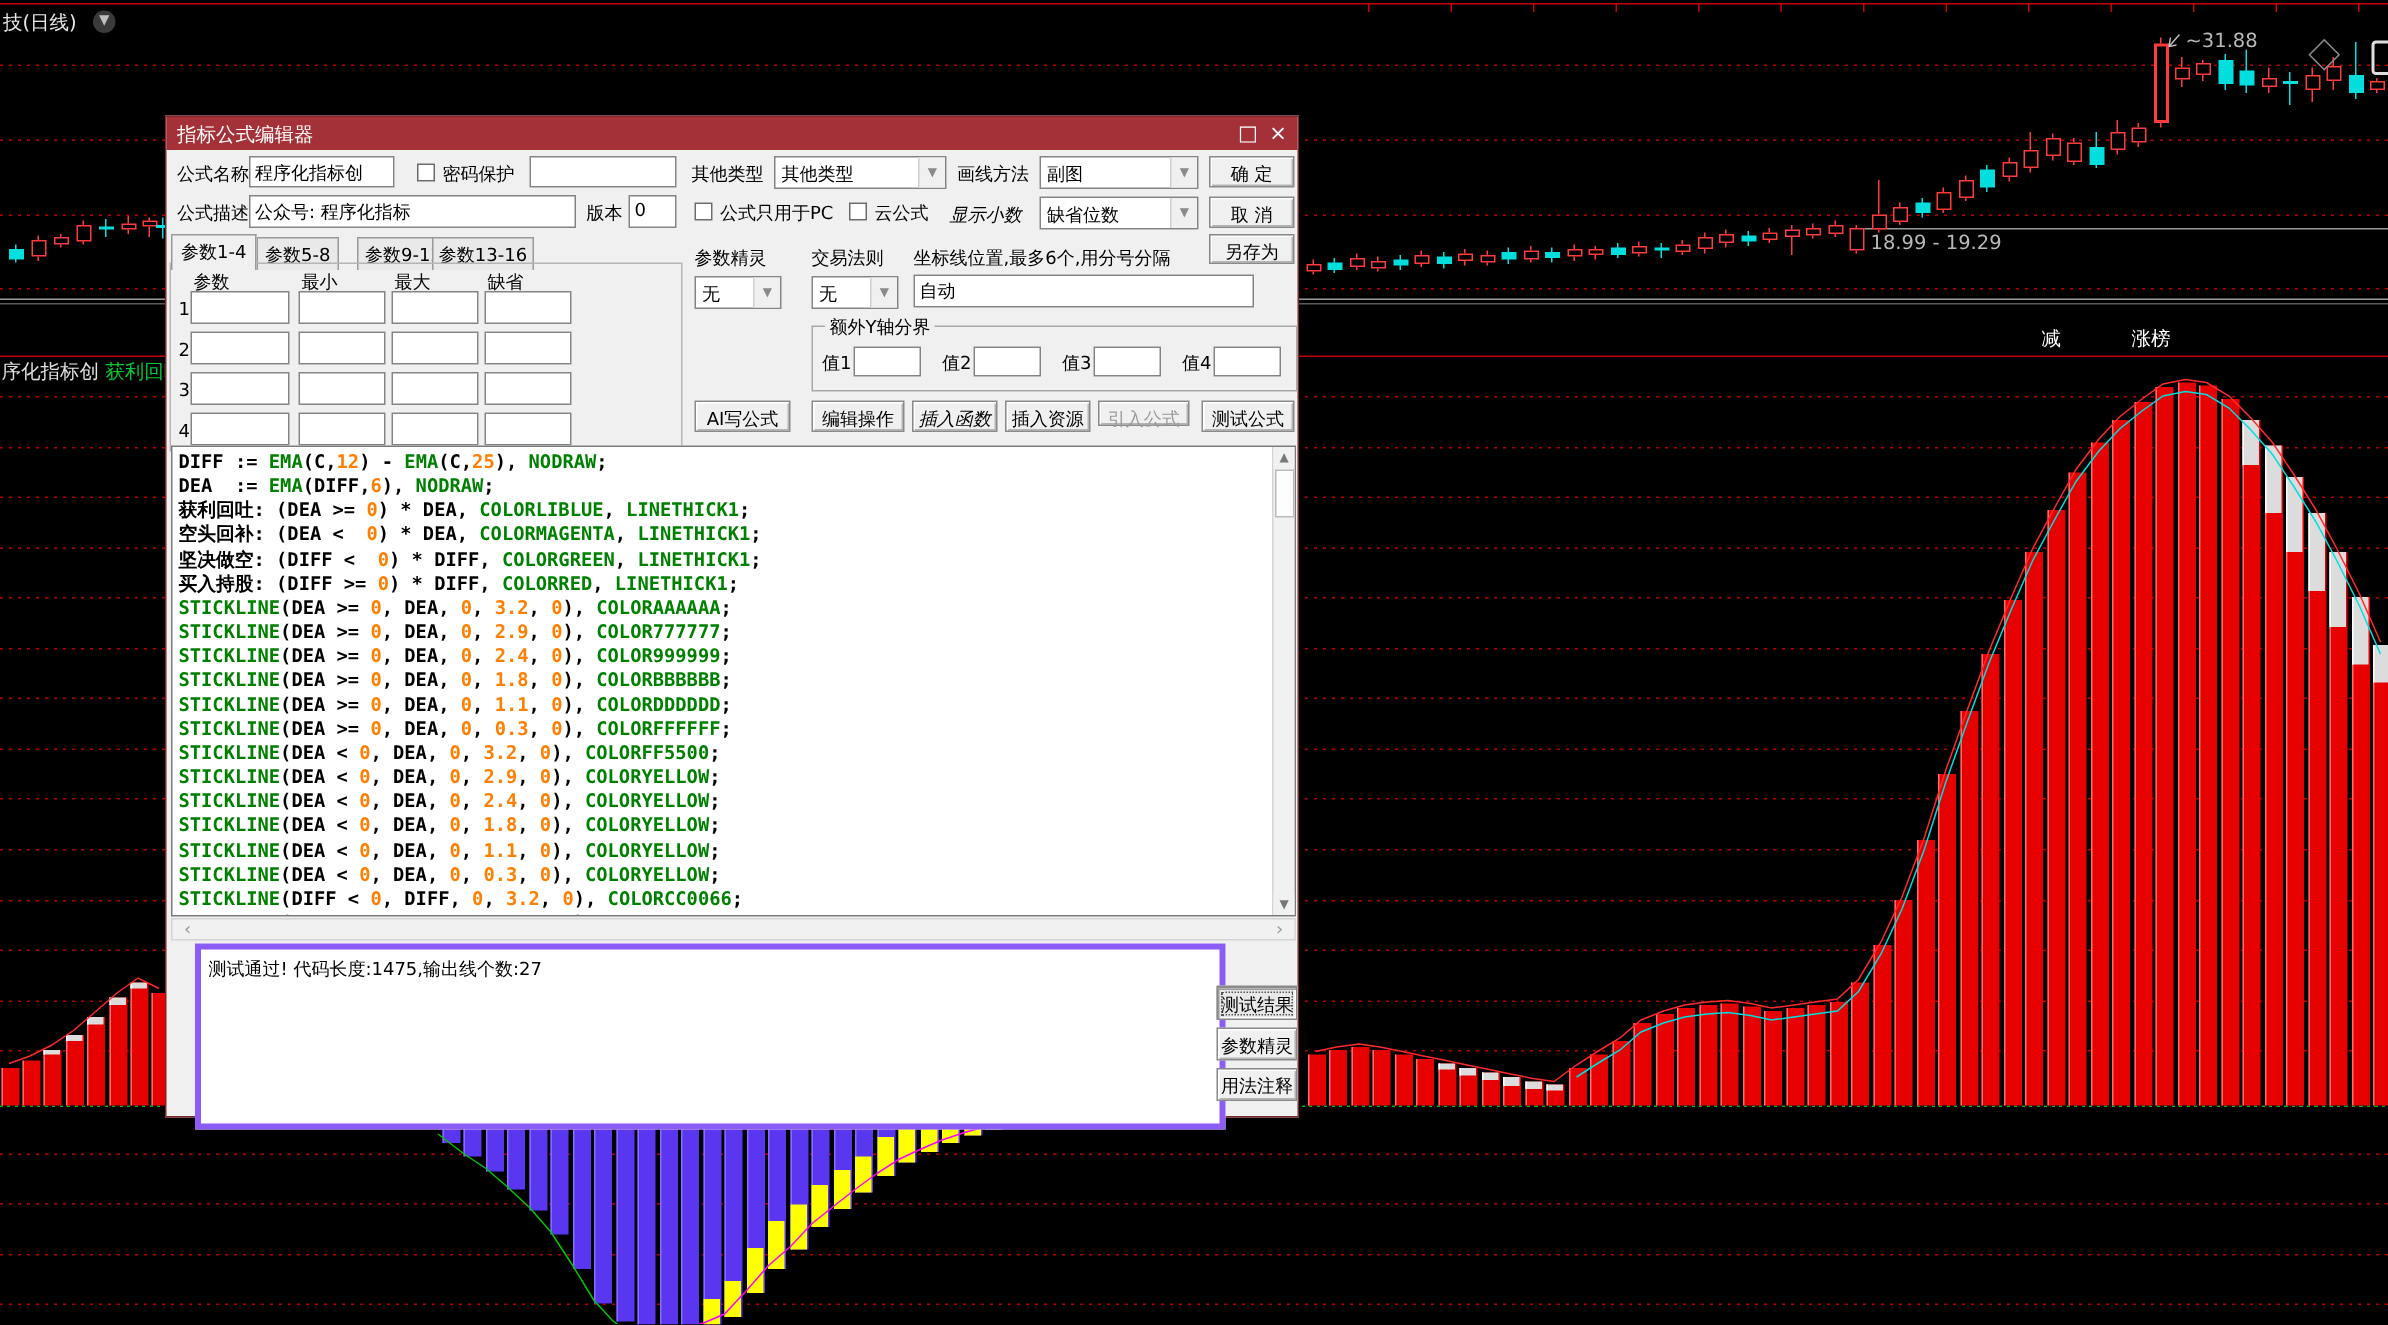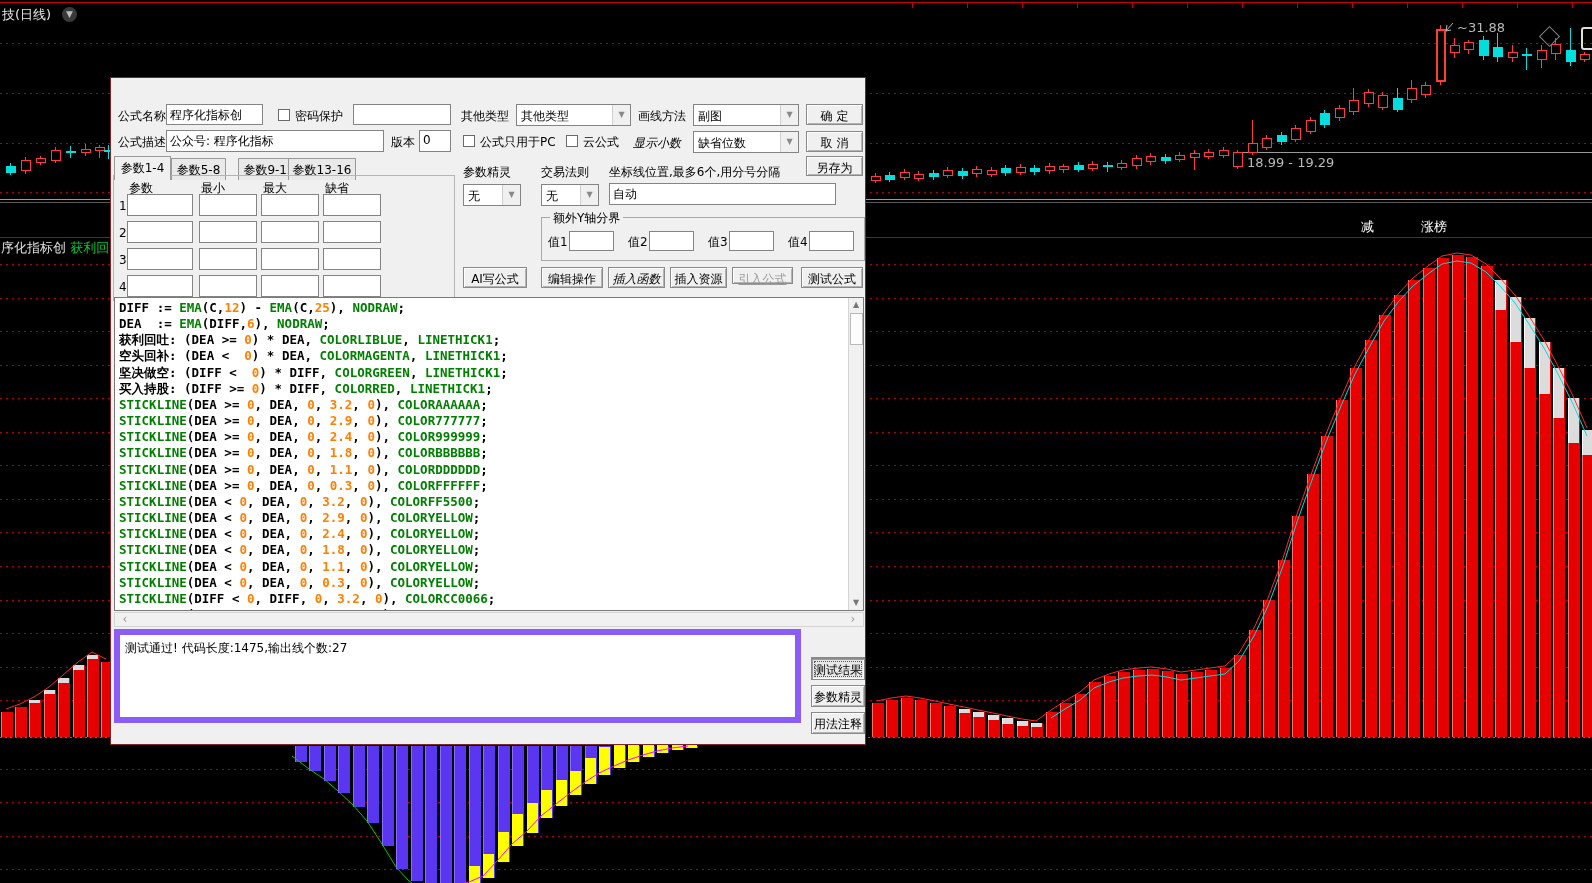--- a/index.html
+++ b/index.html
@@ -43,21 +43,21 @@
   #code-box{position:absolute;left:3px;top:219px;width:750px;height:314px;background:#fff;border:1px solid #7a7a7a;box-sizing:border-box;overflow:hidden;}
   #code-pre{position:absolute;left:4px;top:2px;font:bold 12.5px "DejaVu Sans Mono","Liberation Mono",monospace;
             line-height:16.15px;white-space:pre;}
   #code-pre .kw{color:#008000;}
   #code-pre .num{color:#ff7f00;}
   .sb-v{position:absolute;right:0;top:0;bottom:0;width:14px;background:#f1f1f1;border-left:1px solid #d4d4d4;}
   .sb-arrow{position:absolute;left:0;width:14px;height:14px;color:#777;font-size:8px;text-align:center;line-height:14px;background:#f1f1f1;cursor:pointer;}
   .sb-thumb{position:absolute;left:1px;width:11px;height:30px;background:#fdfdfd;border:1px solid #b9b9b9;cursor:pointer;}
   #hscroll{position:absolute;left:3px;top:534px;width:750px;height:15px;background:#f1f1f1;border:1px solid #d4d4d4;box-sizing:border-box;}
   .hs-arrow{position:absolute;top:0;width:16px;height:13px;color:#9a9a9a;font-size:12px;line-height:12px;text-align:center;cursor:pointer;}
-  #status-box{position:absolute;left:3px;top:551px;width:687px;height:94px;background:#fff;border:6px solid #8b5cf6;box-sizing:border-box;}
+  #status-box{position:absolute;left:19px;top:551px;width:687px;height:124px;background:#fff;border:4px solid #8b5cf6;box-sizing:border-box;}
   #status-text{position:absolute;left:5px;top:5px;color:#000;}
   .side-btn{width:54px;height:22px;left:700px;}
   svg.overlay{position:absolute;left:0;top:0;pointer-events:none;}
 </style>
 </head>
 <body>
 
 <div id="screen">
 
   <div id="chart" class="abs" style="left:0;top:0;width:1592px;height:883px;">
@@ -367,20 +367,25 @@
       <polyline points="877,701 891,698 906,696 920,698 935,701 949,704 964,707 978,710 993,713 1007,716 1022,719 1036,721 1051,710 1065,701 1080,692 1094,680 1109,674 1123,670 1138,668 1152,667 1167,669 1181,672 1196,670 1210,668 1225,666 1239,653 1254,628 1268,598 1283,558 1297,514 1312,472 1326,434 1341,398 1355,366 1370,338 1384,313 1399,293 1413,278 1428,266 1442,256 1457,253 1471,255 1486,264 1500,278 1515,295 1529,316 1544,340 1558,366 1573,396 1587,428" fill="none" stroke="#ff2a2a" stroke-width="1"></polyline>
       <polyline points="1051,718 1065,709 1080,700 1094,688 1109,682 1123,678 1138,676 1152,675 1167,677 1181,680 1196,678 1210,676 1225,674 1239,661 1254,636 1268,606 1283,566 1297,522 1312,480 1326,442 1341,406 1355,374 1370,346 1384,321 1399,301 1413,286 1428,274 1442,264 1457,261 1471,263 1486,272 1500,286 1515,303 1529,324 1544,348 1558,374 1573,404 1587,436" fill="none" stroke="#00dede" stroke-width="1"></polyline>
       <polyline points="292,756 309,769 324,779 338,791 353,805 367,821 382,844 396,867 408,880 418,888" fill="none" stroke="#00c400" stroke-width="1"></polyline>
       <polyline points="436,888 454,886 469,882 483,876 498,860 512,844 527,831 541,816 556,804 570,793 585,782 599,773 614,766 628,760 643,755 657,751 672,748 688,746" fill="none" stroke="#ff00ff" stroke-width="1"></polyline>
       <polyline points="1446,31 1453,23" fill="none" stroke="#bbbbbb" stroke-width="1"></polyline>
       <polyline points="1446,31 1451,30" fill="none" stroke="#bbbbbb" stroke-width="1"></polyline>
       <polyline points="1446,31 1447,25" fill="none" stroke="#bbbbbb" stroke-width="1"></polyline>
     </svg>
 
   <div id="dialog">
+    <div id="dlg-titlebar">
+      <span id="dlg-title">指标公式编辑器</span>
+      <span class="tb-ico" style="right:24px;">□</span>
+      <span class="tb-ico" style="right:4px;">×</span>
+    </div>
 
     <span class="lbl" style="left:7px;top:30px;">公式名称</span>
     <div class="inp" style="left:55px;top:26px;width:97px;height:21px;">程序化指标创</div>
     <span class="cb" style="left:167px;top:31px;"></span>
     <span class="lbl" style="left:184px;top:30px;">密码保护</span>
     <div class="inp" style="left:242px;top:26px;width:98px;height:21px;"></div>
     <span class="lbl" style="left:350px;top:30px;">其他类型</span>
     <div class="dd" style="left:405px;top:26px;width:115px;height:22px;">
       <span class="val">其他类型</span>
       <span class="arrow">▼</span>
@@ -462,21 +467,21 @@
     <div class="inp" style="left:538px;top:153px;width:45px;height:20px;"></div>
     <span class="lbl" style="left:597px;top:156px;">值3</span>
     <div class="inp" style="left:618px;top:153px;width:45px;height:20px;"></div>
     <span class="lbl" style="left:677px;top:156px;">值4</span>
     <div class="inp" style="left:698px;top:153px;width:45px;height:20px;"></div>
 
     <div class="btn" style="left:352px;top:189px;width:64px;height:21px;">AI写公式</div>
     <div class="btn" style="left:430px;top:189px;width:62px;height:21px;">编辑操作</div>
     <div class="btn" style="left:497px;top:189px;width:57px;height:21px;font-style:italic;">插入函数</div>
     <div class="btn" style="left:559px;top:189px;width:57px;height:21px;">插入资源</div>
-    <div class="btn disabled" style="left:621px;top:189px;width:61px;height:17px;text-decoration:underline;">引入公式</div>
+    <div class="btn disabled" style="left:621px;top:189px;width:61px;height:17px;">引入公式</div>
     <div class="btn" style="left:690px;top:189px;width:62px;height:21px;">测试公式</div>
 
     <div id="code-box">
       <div id="code-pre"><div><span>DIFF</span><span> := </span><span class="kw">EMA</span><span>(</span><span>C</span><span>,</span><span class="num">12</span><span>) - </span><span class="kw">EMA</span><span>(</span><span>C</span><span>,</span><span class="num">25</span><span>), </span><span class="kw">NODRAW</span><span>;</span></div><div><span>DEA</span><span>  := </span><span class="kw">EMA</span><span>(</span><span>DIFF</span><span>,</span><span class="num">6</span><span>), </span><span class="kw">NODRAW</span><span>;</span></div><div><span>获利回吐: (</span><span>DEA</span><span> &gt;= </span><span class="num">0</span><span>) * </span><span>DEA</span><span>, </span><span class="kw">COLORLIBLUE</span><span>, </span><span class="kw">LINETHICK1</span><span>;</span></div><div><span>空头回补: (</span><span>DEA</span><span> &lt;  </span><span class="num">0</span><span>) * </span><span>DEA</span><span>, </span><span class="kw">COLORMAGENTA</span><span>, </span><span class="kw">LINETHICK1</span><span>;</span></div><div><span>坚决做空: (</span><span>DIFF</span><span> &lt;  </span><span class="num">0</span><span>) * </span><span>DIFF</span><span>, </span><span class="kw">COLORGREEN</span><span>, </span><span class="kw">LINETHICK1</span><span>;</span></div><div><span>买入持股: (</span><span>DIFF</span><span> &gt;= </span><span class="num">0</span><span>) * </span><span>DIFF</span><span>, </span><span class="kw">COLORRED</span><span>, </span><span class="kw">LINETHICK1</span><span>;</span></div><div><span class="kw">STICKLINE</span><span>(</span><span>DEA</span><span> &gt;= </span><span class="num">0</span><span>, </span><span>DEA</span><span>, </span><span class="num">0</span><span>, </span><span class="num">3.2</span><span>, </span><span class="num">0</span><span>), </span><span class="kw">COLORAAAAAA</span><span>;</span></div><div><span class="kw">STICKLINE</span><span>(</span><span>DEA</span><span> &gt;= </span><span class="num">0</span><span>, </span><span>DEA</span><span>, </span><span class="num">0</span><span>, </span><span class="num">2.9</span><span>, </span><span class="num">0</span><span>), </span><span class="kw">COLOR777777</span><span>;</span></div><div><span class="kw">STICKLINE</span><span>(</span><span>DEA</span><span> &gt;= </span><span class="num">0</span><span>, </span><span>DEA</span><span>, </span><span class="num">0</span><span>, </span><span class="num">2.4</span><span>, </span><span class="num">0</span><span>), </span><span class="kw">COLOR999999</span><span>;</span></div><div><span class="kw">STICKLINE</span><span>(</span><span>DEA</span><span> &gt;= </span><span class="num">0</span><span>, </span><span>DEA</span><span>, </span><span class="num">0</span><span>, </span><span class="num">1.8</span><span>, </span><span class="num">0</span><span>), </span><span class="kw">COLORBBBBBB</span><span>;</span></div><div><span class="kw">STICKLINE</span><span>(</span><span>DEA</span><span> &gt;= </span><span class="num">0</span><span>, </span><span>DEA</span><span>, </span><span class="num">0</span><span>, </span><span class="num">1.1</span><span>, </span><span class="num">0</span><span>), </span><span class="kw">COLORDDDDDD</span><span>;</span></div><div><span class="kw">STICKLINE</span><span>(</span><span>DEA</span><span> &gt;= </span><span class="num">0</span><span>, </span><span>DEA</span><span>, </span><span class="num">0</span><span>, </span><span class="num">0.3</span><span>, </span><span class="num">0</span><span>), </span><span class="kw">COLORFFFFFF</span><span>;</span></div><div><span class="kw">STICKLINE</span><span>(</span><span>DEA</span><span> &lt; </span><span class="num">0</span><span>, </span><span>DEA</span><span>, </span><span class="num">0</span><span>, </span><span class="num">3.2</span><span>, </span><span class="num">0</span><span>), </span><span class="kw">COLORFF5500</span><span>;</span></div><div><span class="kw">STICKLINE</span><span>(</span><span>DEA</span><span> &lt; </span><span class="num">0</span><span>, </span><span>DEA</span><span>, </span><span class="num">0</span><span>, </span><span class="num">2.9</span><span>, </span><span class="num">0</span><span>), </span><span class="kw">COLORYELLOW</span><span>;</span></div><div><span class="kw">STICKLINE</span><span>(</span><span>DEA</span><span> &lt; </span><span class="num">0</span><span>, </span><span>DEA</span><span>, </span><span class="num">0</span><span>, </span><span class="num">2.4</span><span>, </span><span class="num">0</span><span>), </span><span class="kw">COLORYELLOW</span><span>;</span></div><div><span class="kw">STICKLINE</span><span>(</span><span>DEA</span><span> &lt; </span><span class="num">0</span><span>, </span><span>DEA</span><span>, </span><span class="num">0</span><span>, </span><span class="num">1.8</span><span>, </span><span class="num">0</span><span>), </span><span class="kw">COLORYELLOW</span><span>;</span></div><div><span class="kw">STICKLINE</span><span>(</span><span>DEA</span><span> &lt; </span><span class="num">0</span><span>, </span><span>DEA</span><span>, </span><span class="num">0</span><span>, </span><span class="num">1.1</span><span>, </span><span class="num">0</span><span>), </span><span class="kw">COLORYELLOW</span><span>;</span></div><div><span class="kw">STICKLINE</span><span>(</span><span>DEA</span><span> &lt; </span><span class="num">0</span><span>, </span><span>DEA</span><span>, </span><span class="num">0</span><span>, </span><span class="num">0.3</span><span>, </span><span class="num">0</span><span>), </span><span class="kw">COLORYELLOW</span><span>;</span></div><div><span class="kw">STICKLINE</span><span>(</span><span>DIFF</span><span> &lt; </span><span class="num">0</span><span>, </span><span>DIFF</span><span>, </span><span class="num">0</span><span>, </span><span class="num">3.2</span><span>, </span><span class="num">0</span><span>), </span><span class="kw">COLORCC0066</span><span>;</span></div><div><span class="kw">STICKLINE</span><span>(</span><span>DIFF</span><span> &lt; </span><span class="num">0</span><span>, </span><span>DIFF</span><span>, </span><span class="num">0</span><span>, </span><span class="num">2.9</span><span>, </span><span class="num">0</span><span>), </span><span class="kw">COLORFF0066</span><span>;</span></div></div>
       <div class="sb-v">
         <div class="sb-arrow" style="top:0;">▲</div>
         <div class="sb-thumb" style="top:15px;"></div>
         <div class="sb-arrow" style="bottom:0;">▼</div>
       </div>
     </div>

